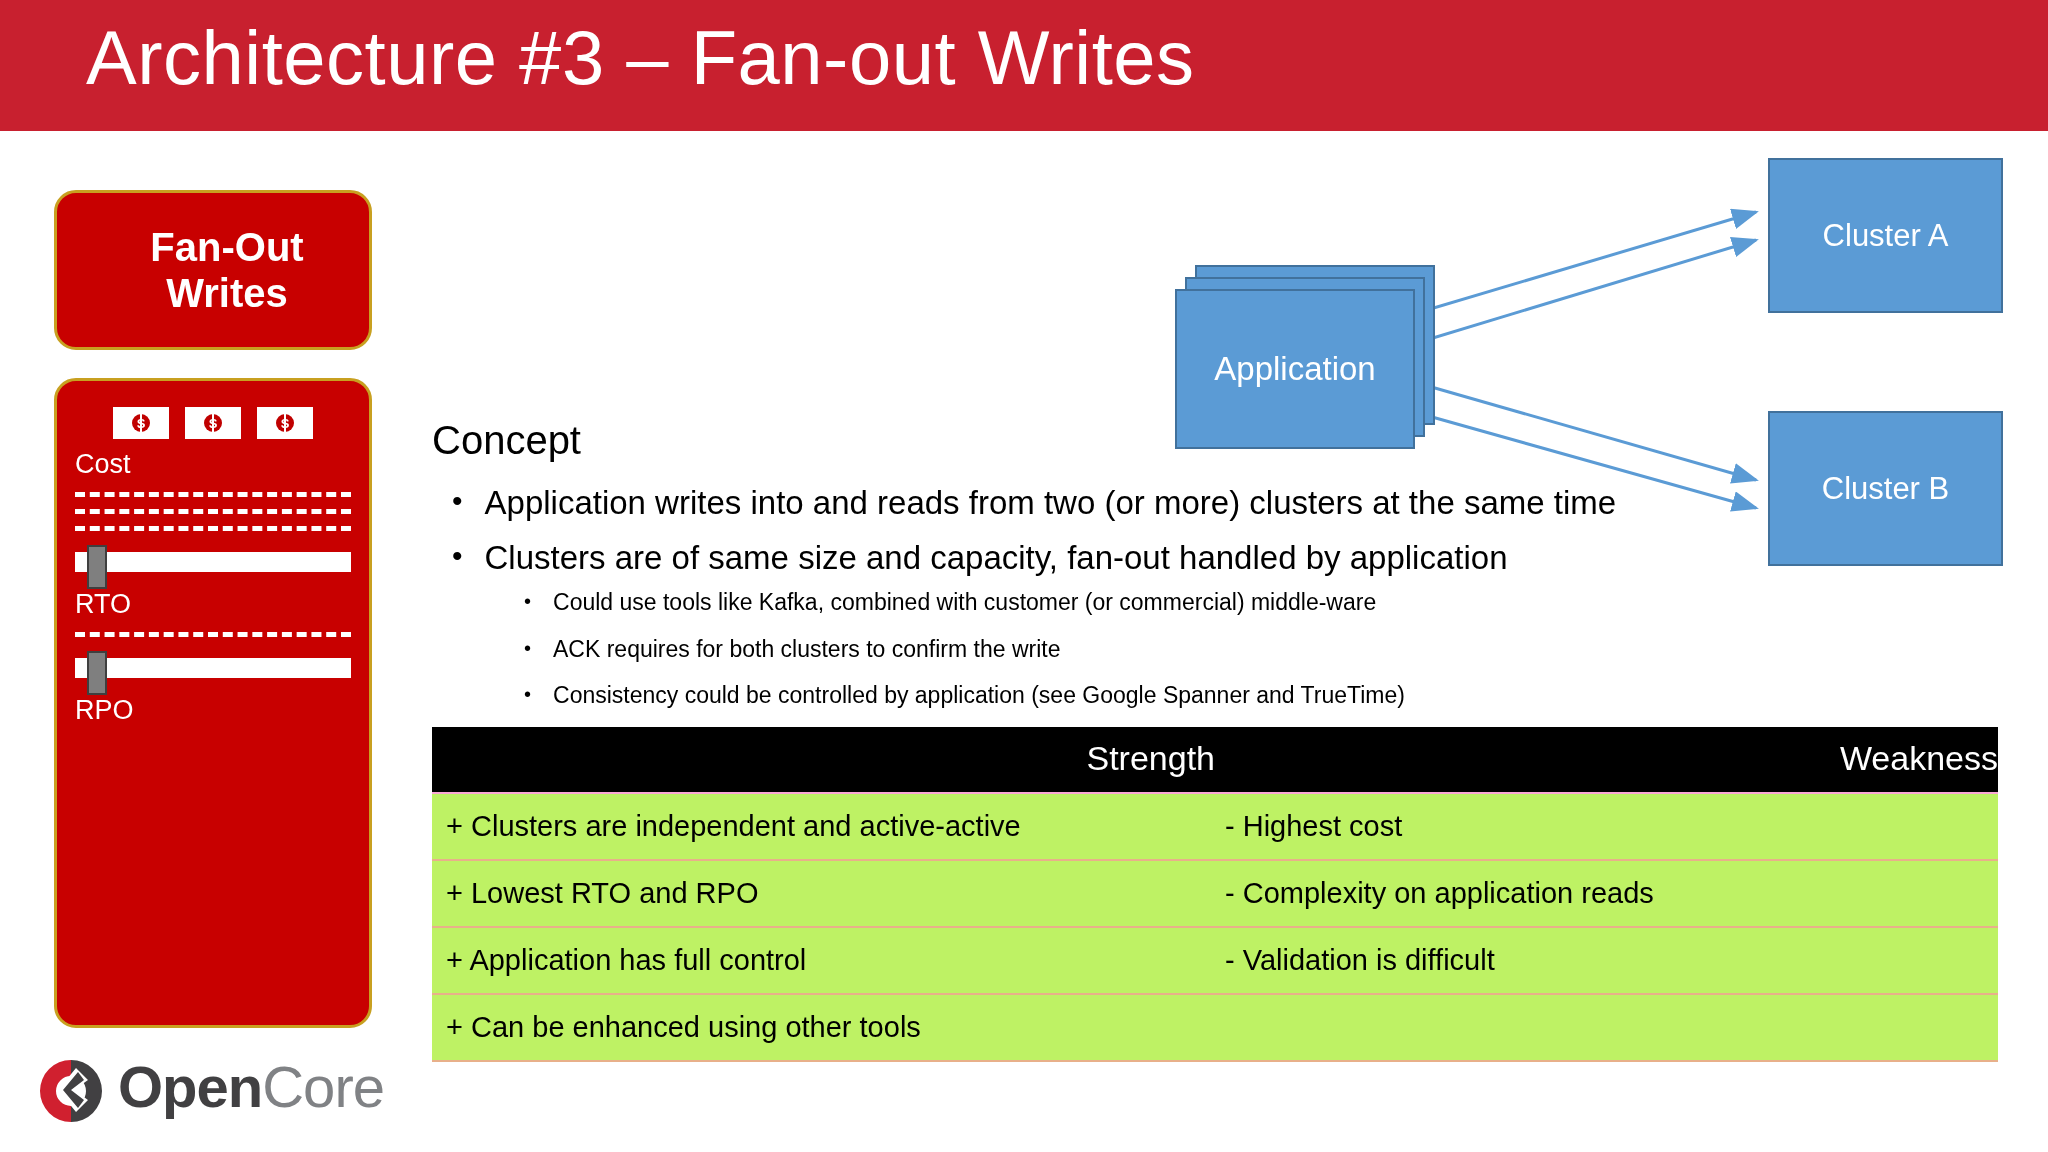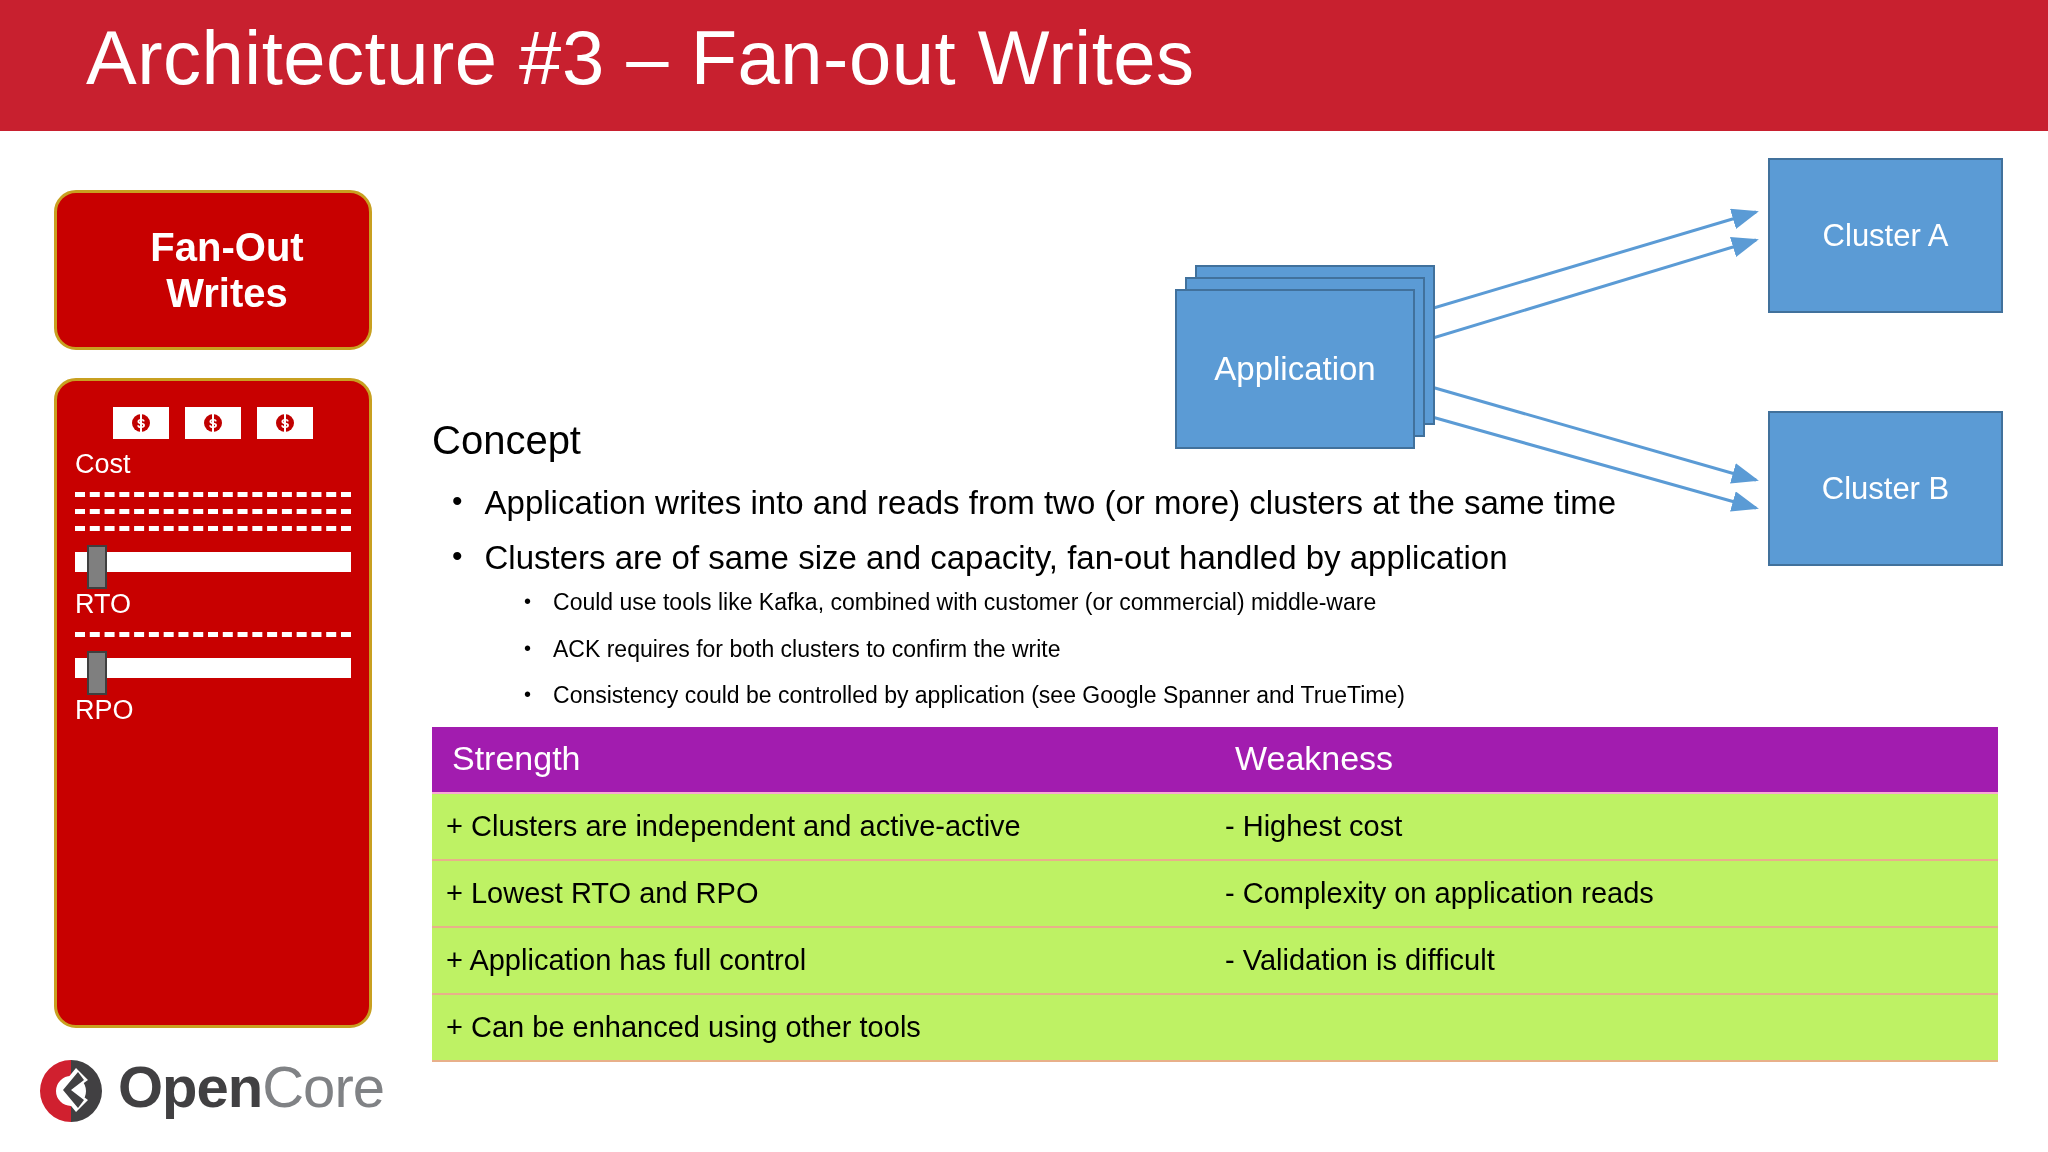--- a/index.html
+++ b/index.html
@@ -227,26 +227,26 @@
   
   #sw-table {
     position: absolute;
     left: 432px;
     top: 727px;
     width: 1566px;
     border-collapse: collapse;
     table-layout: fixed;
   }
   #sw-table th {
-    background: #a21caf;
+    background: #000000;
     color: #ffffff;
     font-size: 34px;
     font-weight: normal;
-    text-align: left;
-    padding: 12px 0 14px 20px;
+    text-align: right;
+    padding: 12px 0 14px 14px;
     border: none;
   }
   #sw-table td {
     font-size: 29px;
     color: #000000;
     padding: 16px 0 16px 14px;
     border-top: 2px solid #f9a8d4;
     border-bottom: 2px solid #E8B08A;
     background: #bef264;
     height: 30px;

